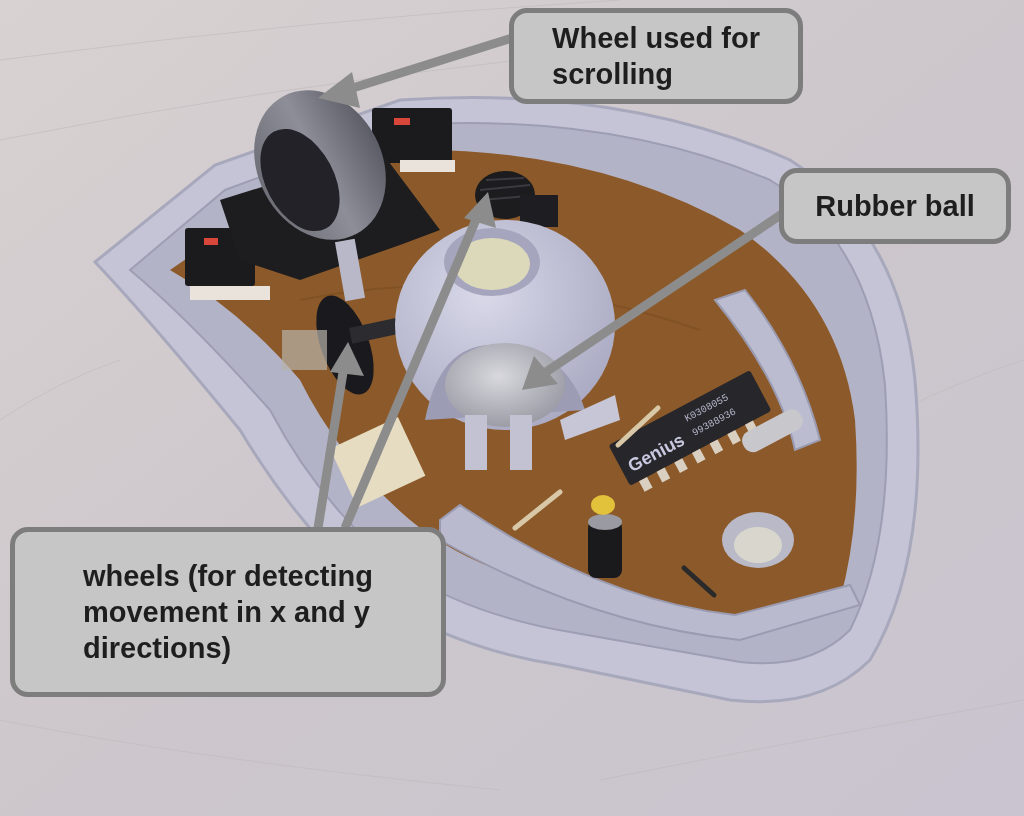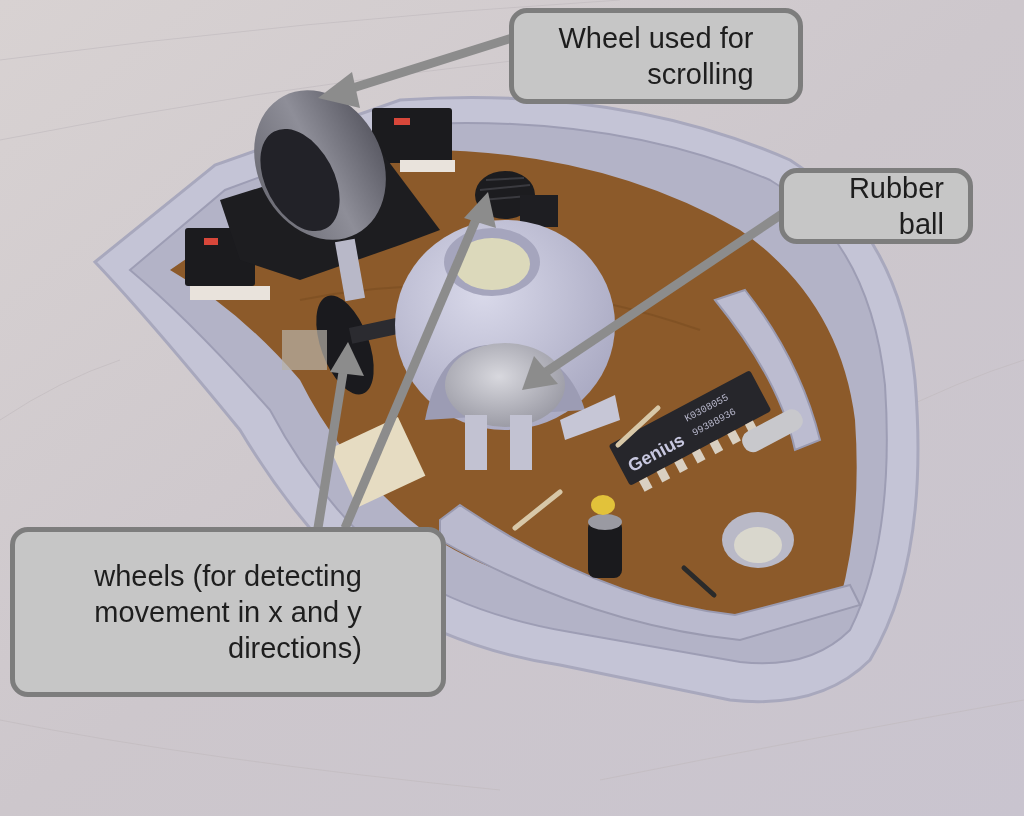--- a/index.html
+++ b/index.html
@@ -10,29 +10,29 @@
     position: relative;
   }
   #scene { position: absolute; left: 0; top: 0; width: 1024px; height: 816px; }
   .callout {
     position: absolute;
     box-sizing: border-box;
     background: #c6c6c6;
     border: 5px solid #7d7d7d;
     border-radius: 18px;
     color: #1e1e1e;
-    font-weight: normal;
+    font-weight: bold;
     font-size: 29px;
     line-height: 36px;
-    text-align: right;
+    text-align: left;
     display: flex; align-items: center; justify-content: center;
     padding: 4px 24px;
   }
   #callout-wheel { left: 509px; top: 8px; width: 294px; height: 96px; }
-  #callout-ball { left: 779px; top: 168px; width: 194px; height: 76px; }
+  #callout-ball { left: 779px; top: 168px; width: 232px; height: 76px; }
   #callout-xy { left: 10px; top: 527px; width: 436px; height: 170px; }
   .label-text { white-space: pre-line; }
 </style>
 </head>
 <body>
 
 <svg id="scene" viewBox="0 0 1024 816" xmlns="http://www.w3.org/2000/svg">
   <defs>
     <linearGradient id="bg" x1="0" y1="0" x2="1" y2="1">
       <stop offset="0" stop-color="#d8d2d2"></stop>

